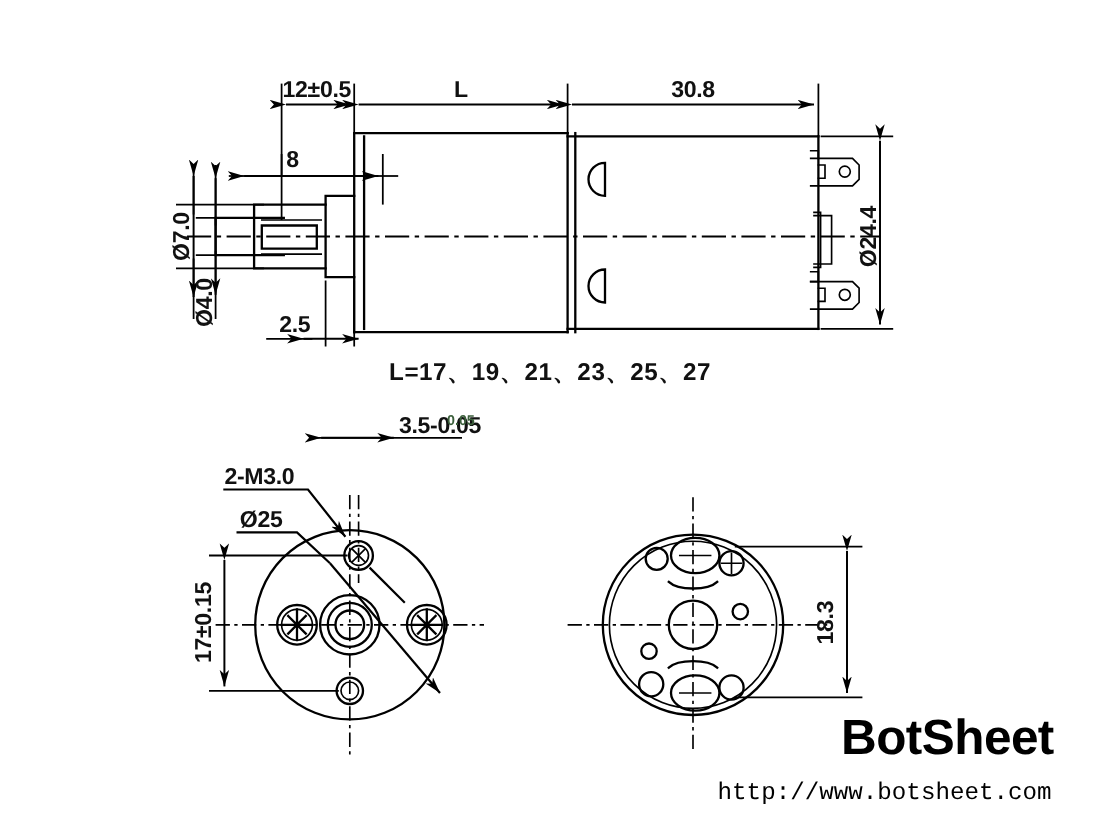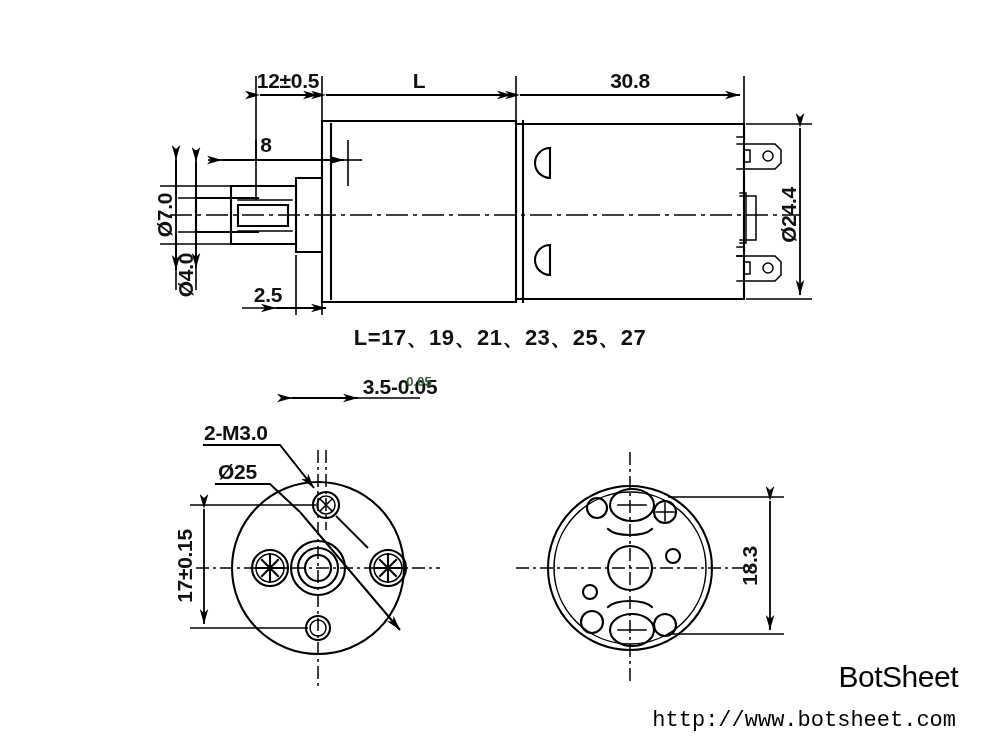--- a/index.html
+++ b/index.html
@@ -88,22 +88,22 @@
     font-weight: bold;
     font-size: 22px;
     fill: #111111;
     letter-spacing: 0.5px;
   }
   .wm-brand {
     position: absolute;
     right: 18px;
     bottom: 58px;
     font-family: "Liberation Sans", sans-serif;
-    font-weight: normal;
-    font-size: 30px;
+    font-weight: bold;
+    font-size: 45px;
     color: #000000;
     letter-spacing: -0.5px;
     line-height: 1;
   }
   .wm-url {
     position: absolute;
     right: 20px;
     bottom: 18px;
     font-family: Liberation Mono, monospace;
     font-size: 22px;

